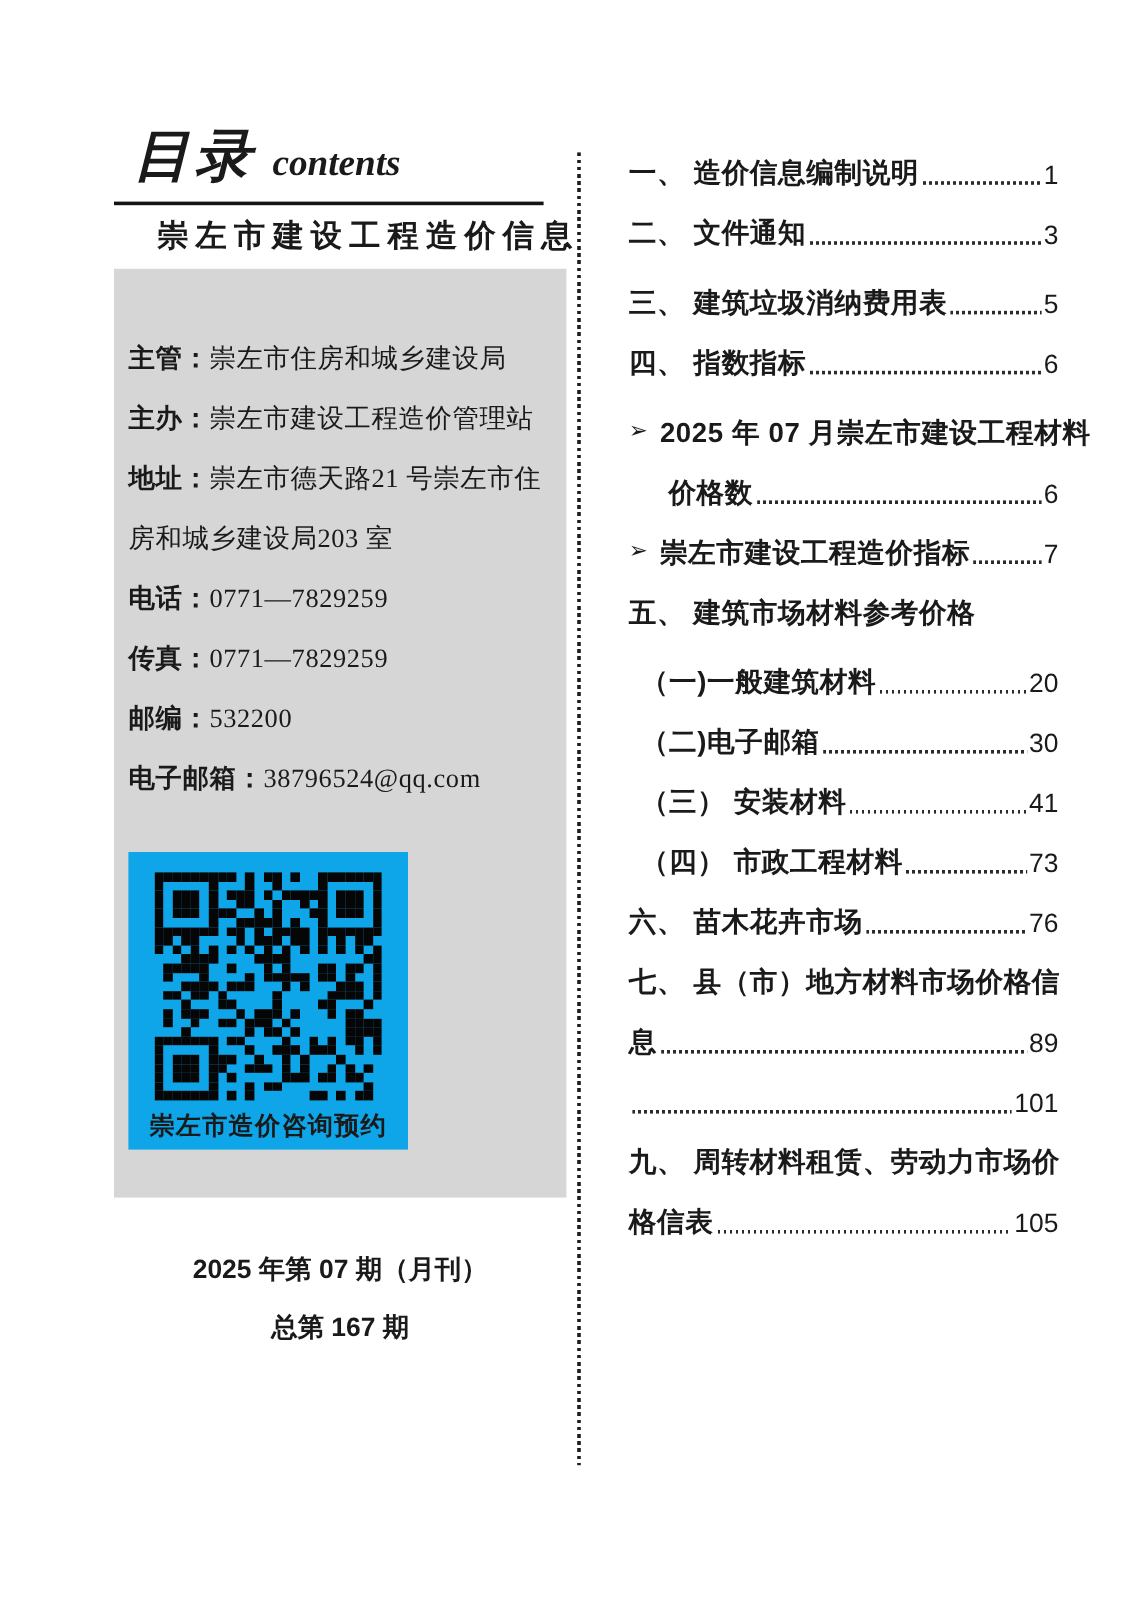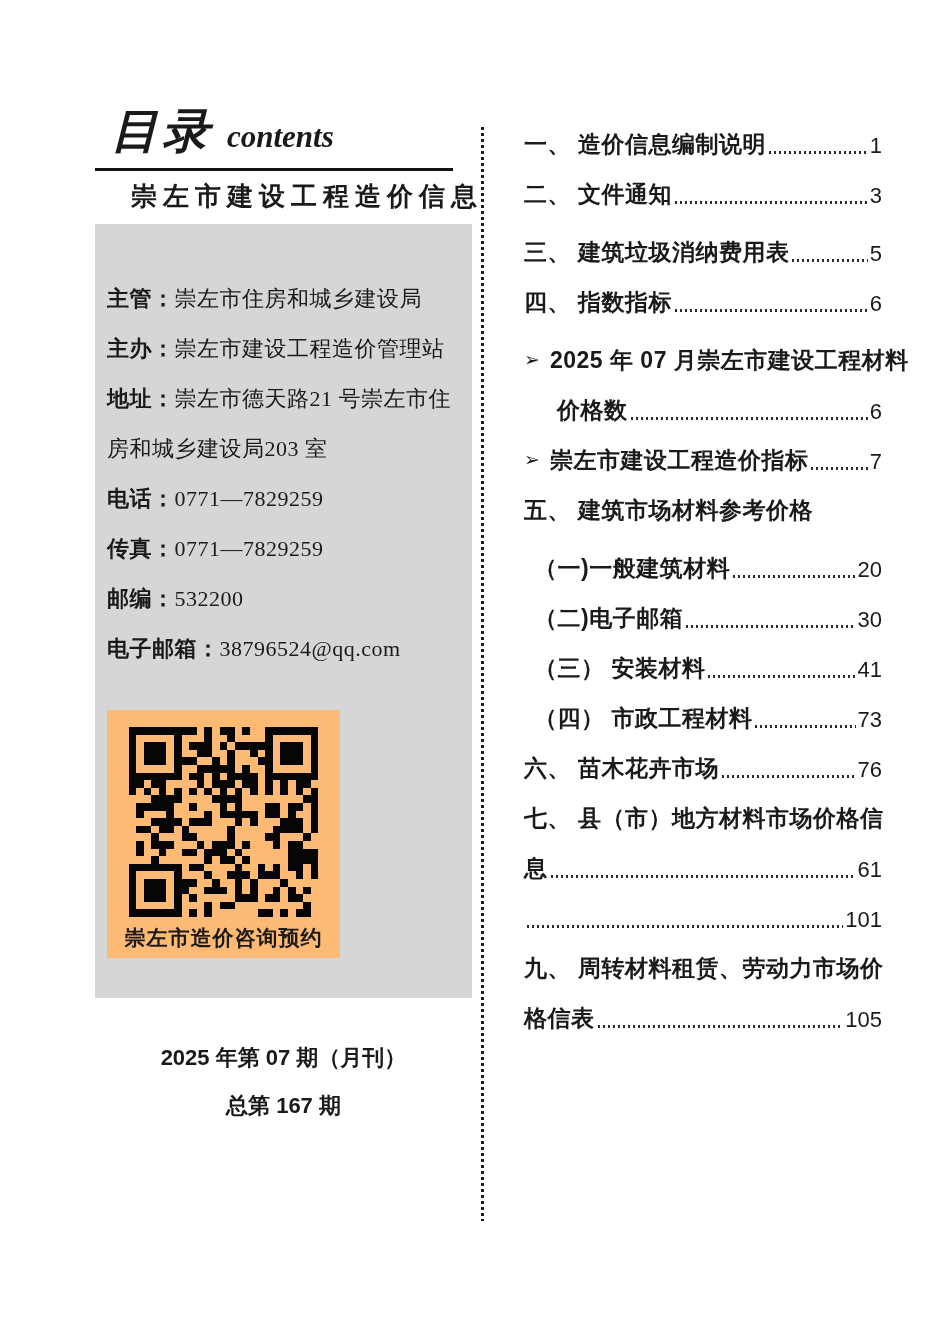--- a/index.html
+++ b/index.html
@@ -12,21 +12,21 @@
   .left-col{position:absolute;left:95px;top:108px;width:380px;}
   .masthead{display:flex;align-items:baseline;gap:14px;padding-left:16px;height:58px;font-style:italic;}
   .title-cn{font-family:"Liberation Serif", serif;font-weight:700;font-size:47px;letter-spacing:4px;line-height:1;}
   .title-en{font-family:"Liberation Serif", serif;font-weight:700;font-size:31px;line-height:1;}
   .masthead-rule{height:0;border-top:3px solid #141414;width:358px;margin:2px 0 0 0;}
   .subtitle{margin-top:8px;font-size:26px;font-weight:700;letter-spacing:6px;text-align:center;padding-left:36px;white-space:nowrap;}
   .gray-panel{margin-top:10px;width:377px;height:774px;background:#d6d6d6;box-sizing:border-box;padding:50px 12px 0 12px;}
   .info-row{margin:0;font-size:22px;line-height:50px;letter-spacing:0.5px;}
   .info-label{font-weight:700;font-family:"Liberation Sans", sans-serif;}
   .info-value{font-weight:400;font-family:"Liberation Serif", serif;}
-  .qr-panel{margin-top:36px;margin-left:0;width:233px;height:248px;background:#fdba74;box-sizing:border-box;padding-top:17px;}
+  .qr-panel{margin-top:36px;margin-left:0;width:233px;height:248px;background:#0ea5e9;box-sizing:border-box;padding-top:17px;}
   .qr-grid{width:190px;height:190px;margin:0 auto;display:grid;grid-template-columns:repeat(25,1fr);grid-template-rows:repeat(25,1fr);}
   .qr-grid .m{background:#060606;}
   .qr-caption{margin-top:7px;text-align:center;font-size:21px;font-weight:700;letter-spacing:1px;}
   .issue{margin-top:76px;text-align:center;font-weight:700;font-size:22px;line-height:48px;}
   
   .divider{
     position:absolute;left:481px;top:127px;width:3px;height:1094px;
     background:repeating-linear-gradient(to bottom,#1c1c1c 0 3px,transparent 3px 6px);
   }
   
@@ -804,21 +804,21 @@
   <div class="toc-row">
 
     <span class="toc-text">七、 县（市）地方材料市场价格信</span>
 
   </div>
 
   <div class="toc-row">
 
     <span class="toc-text">息</span>
     <span class="toc-leader"></span>
-    <span class="toc-page">61</span>
+    <span class="toc-page">89</span>
   </div>
 
   <div class="toc-row">
 
     <span class="toc-leader"></span>
     <span class="toc-page">101</span>
   </div>
 
   <div class="toc-row">
 

